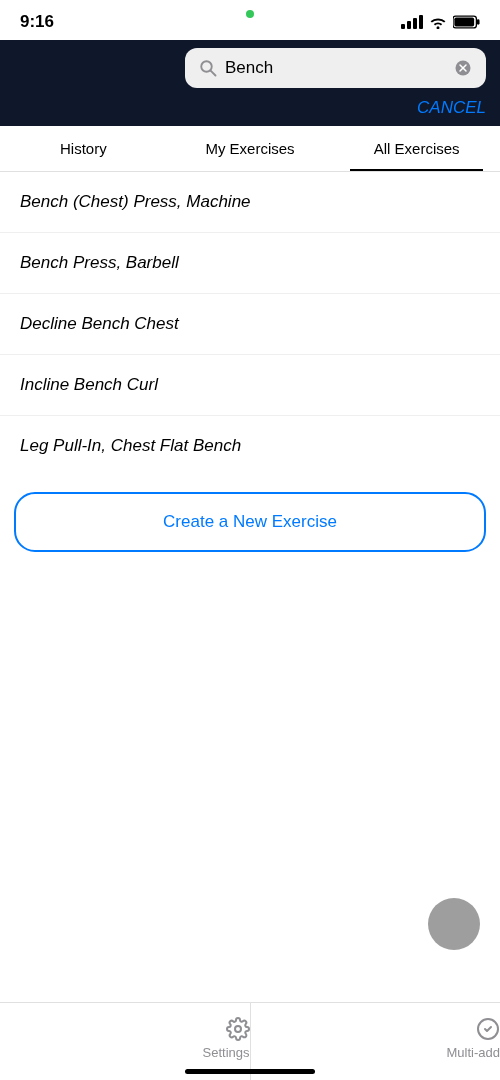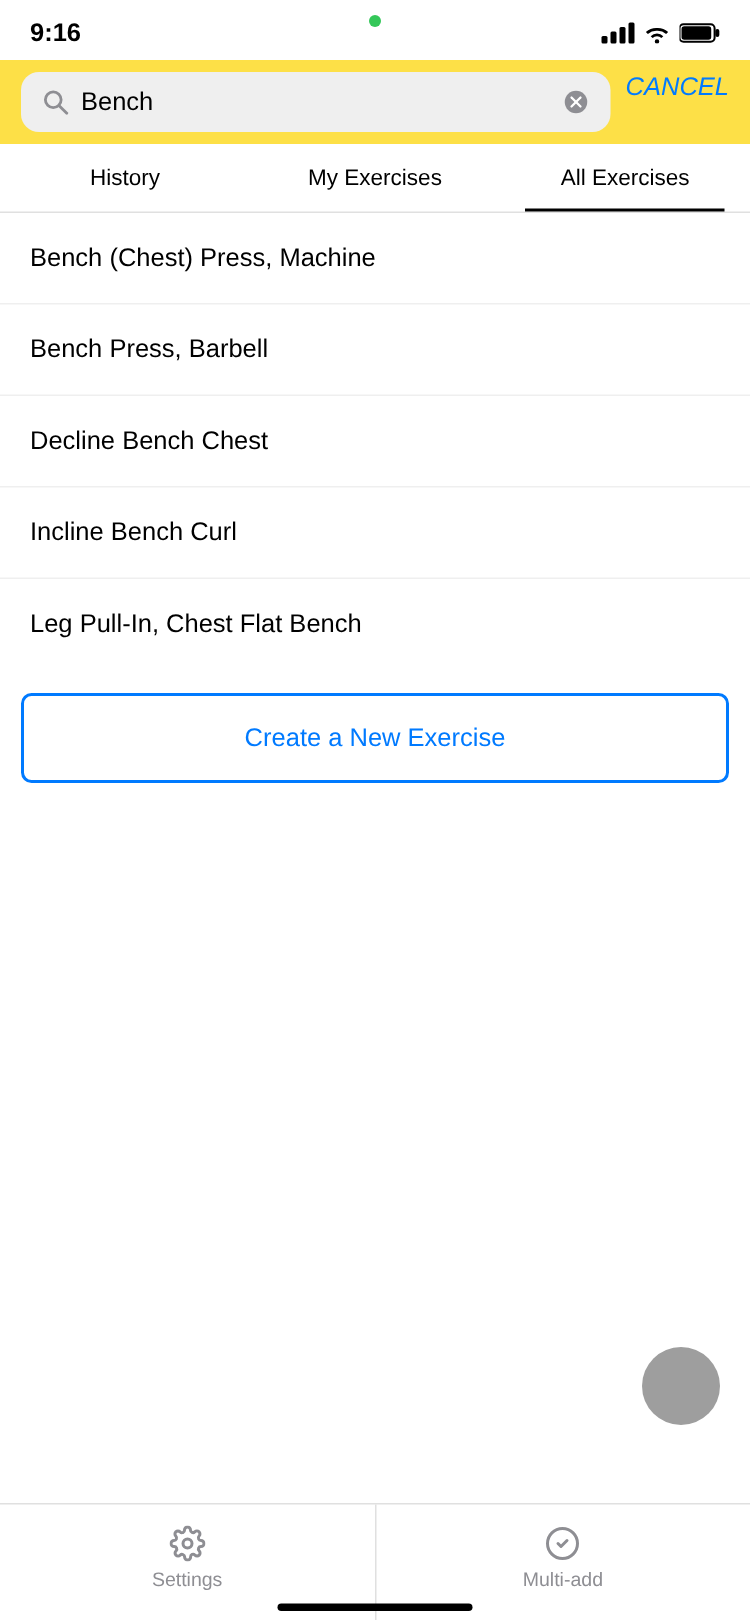--- a/index.html
+++ b/index.html
@@ -48,24 +48,25 @@
       background: #34c759;
       border-radius: 50%;
       position: absolute;
       top: 10px;
       left: 246px;
     }
 
     
     .search-bar-container {
       display: flex;
-      align-items: flex-start;
+      align-items: flex-end;
       padding: 8px 14px;
-      background: #fde047;
+      background: #0f172a;
       gap: 10px;
+      flex-direction: column;
     }
     .search-input-wrapper {
       flex: 1;
       display: flex;
       align-items: center;
       background: #efefef;
       border-radius: 12px;
       padding: 10px 14px;
       gap: 8px;
     }
@@ -122,37 +123,38 @@
       bottom: 0;
       left: 10%;
       width: 80%;
       height: 2px;
       background: #000;
     }
 
     
     .exercise-list {
       background: #fff;
+      font-style: italic;
     }
     .exercise-item {
       padding: 20px 20px;
       border-bottom: 1px solid #efefef;
       font-size: 17px;
       color: #000;
       cursor: pointer;
     }
     .exercise-item:last-child {
       border-bottom: none;
     }
 
     
     .create-exercise-btn {
       margin: 16px 14px;
       border: 2px solid #007aff;
-      border-radius: 7px;
+      border-radius: 21px;
       background: #fff;
       color: #007aff;
       font-size: 17px;
       padding: 18px;
       width: calc(100% - 28px);
       cursor: pointer;
       text-align: center;
     }
 
     
@@ -174,21 +176,21 @@
       left: 0;
       right: 0;
       display: flex;
       border-top: 1px solid #e0e0e0;
       background: #fff;
     }
     .bottom-nav-item {
       flex: 1;
       display: flex;
       flex-direction: column;
-      align-items: center;
+      align-items: flex-end;
       justify-content: center;
       padding: 14px 0 20px 0;
       gap: 4px;
       cursor: pointer;
     }
     .bottom-nav-item:first-child {
       border-right: 1px solid #e0e0e0;
     }
     .bottom-nav-label {
       font-size: 13px;

